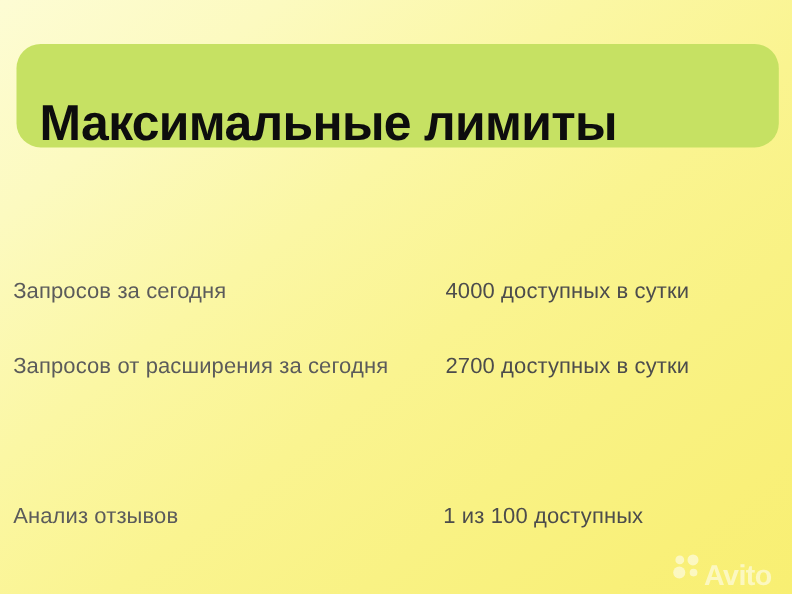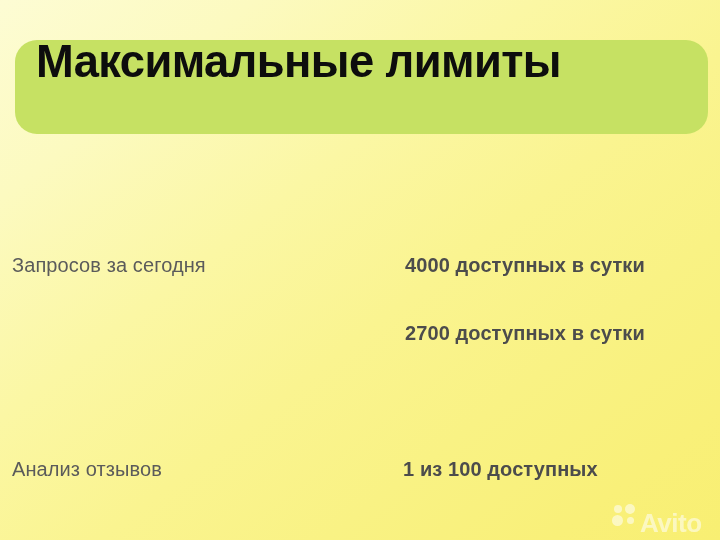--- a/index.html
+++ b/index.html
@@ -35,21 +35,21 @@
   #banner {
     position: absolute;
     left: 15px;
     top: 40px;
     width: 693px;
     height: 94px;
     border-radius: 22px;
     background: #C6E163;
     box-sizing: border-box;
     display: flex;
-    align-items: flex-start;
+    align-items: flex-end;
   }
   #banner-title {
     display: block;
     margin-left: 21px;
     margin-top: -2px;
     color: #0D0D0D;
     font-family: "Liberation Sans", sans-serif;
     font-weight: 700;
     font-size: 46px;
     line-height: 1;
@@ -90,21 +90,20 @@
   }
   .limit-value {
     position: absolute;
     top: 0;
     color: #4C4C4C;
     font-family: "Liberation Sans", sans-serif;
     font-size: 20px;
     line-height: 26px;
     letter-spacing: 0.1px;
     white-space: nowrap;
-    font-weight: bold;
   }
   .limit-row.r0 .limit-value { left: 405px; }
   .limit-row.r1 .limit-value { left: 405px; }
   .limit-row.r2 .limit-value { left: 408px; top: -4px; }
   .limit-row.r3 .limit-value { left: 403px; }
 
   
   #watermark {
     position: absolute;
     left: 612px;
@@ -153,20 +152,21 @@
   </div>
 
   <div id="limits">
 
     <div class="limit-row r0">
       <span class="limit-label">Запросов за сегодня</span>
       <span class="limit-value">4000 доступных в сутки</span>
     </div>
 
     <div class="limit-row r1">
+      <span class="limit-label">Запросов от расширения за сегодня</span>
       <span class="limit-value">2700 доступных в сутки</span>
     </div>
 
     <div class="limit-row r2">
     </div>
 
     <div class="limit-row r3">
       <span class="limit-label">Анализ отзывов</span>
       <span class="limit-value">1 из 100 доступных</span>
     </div>

